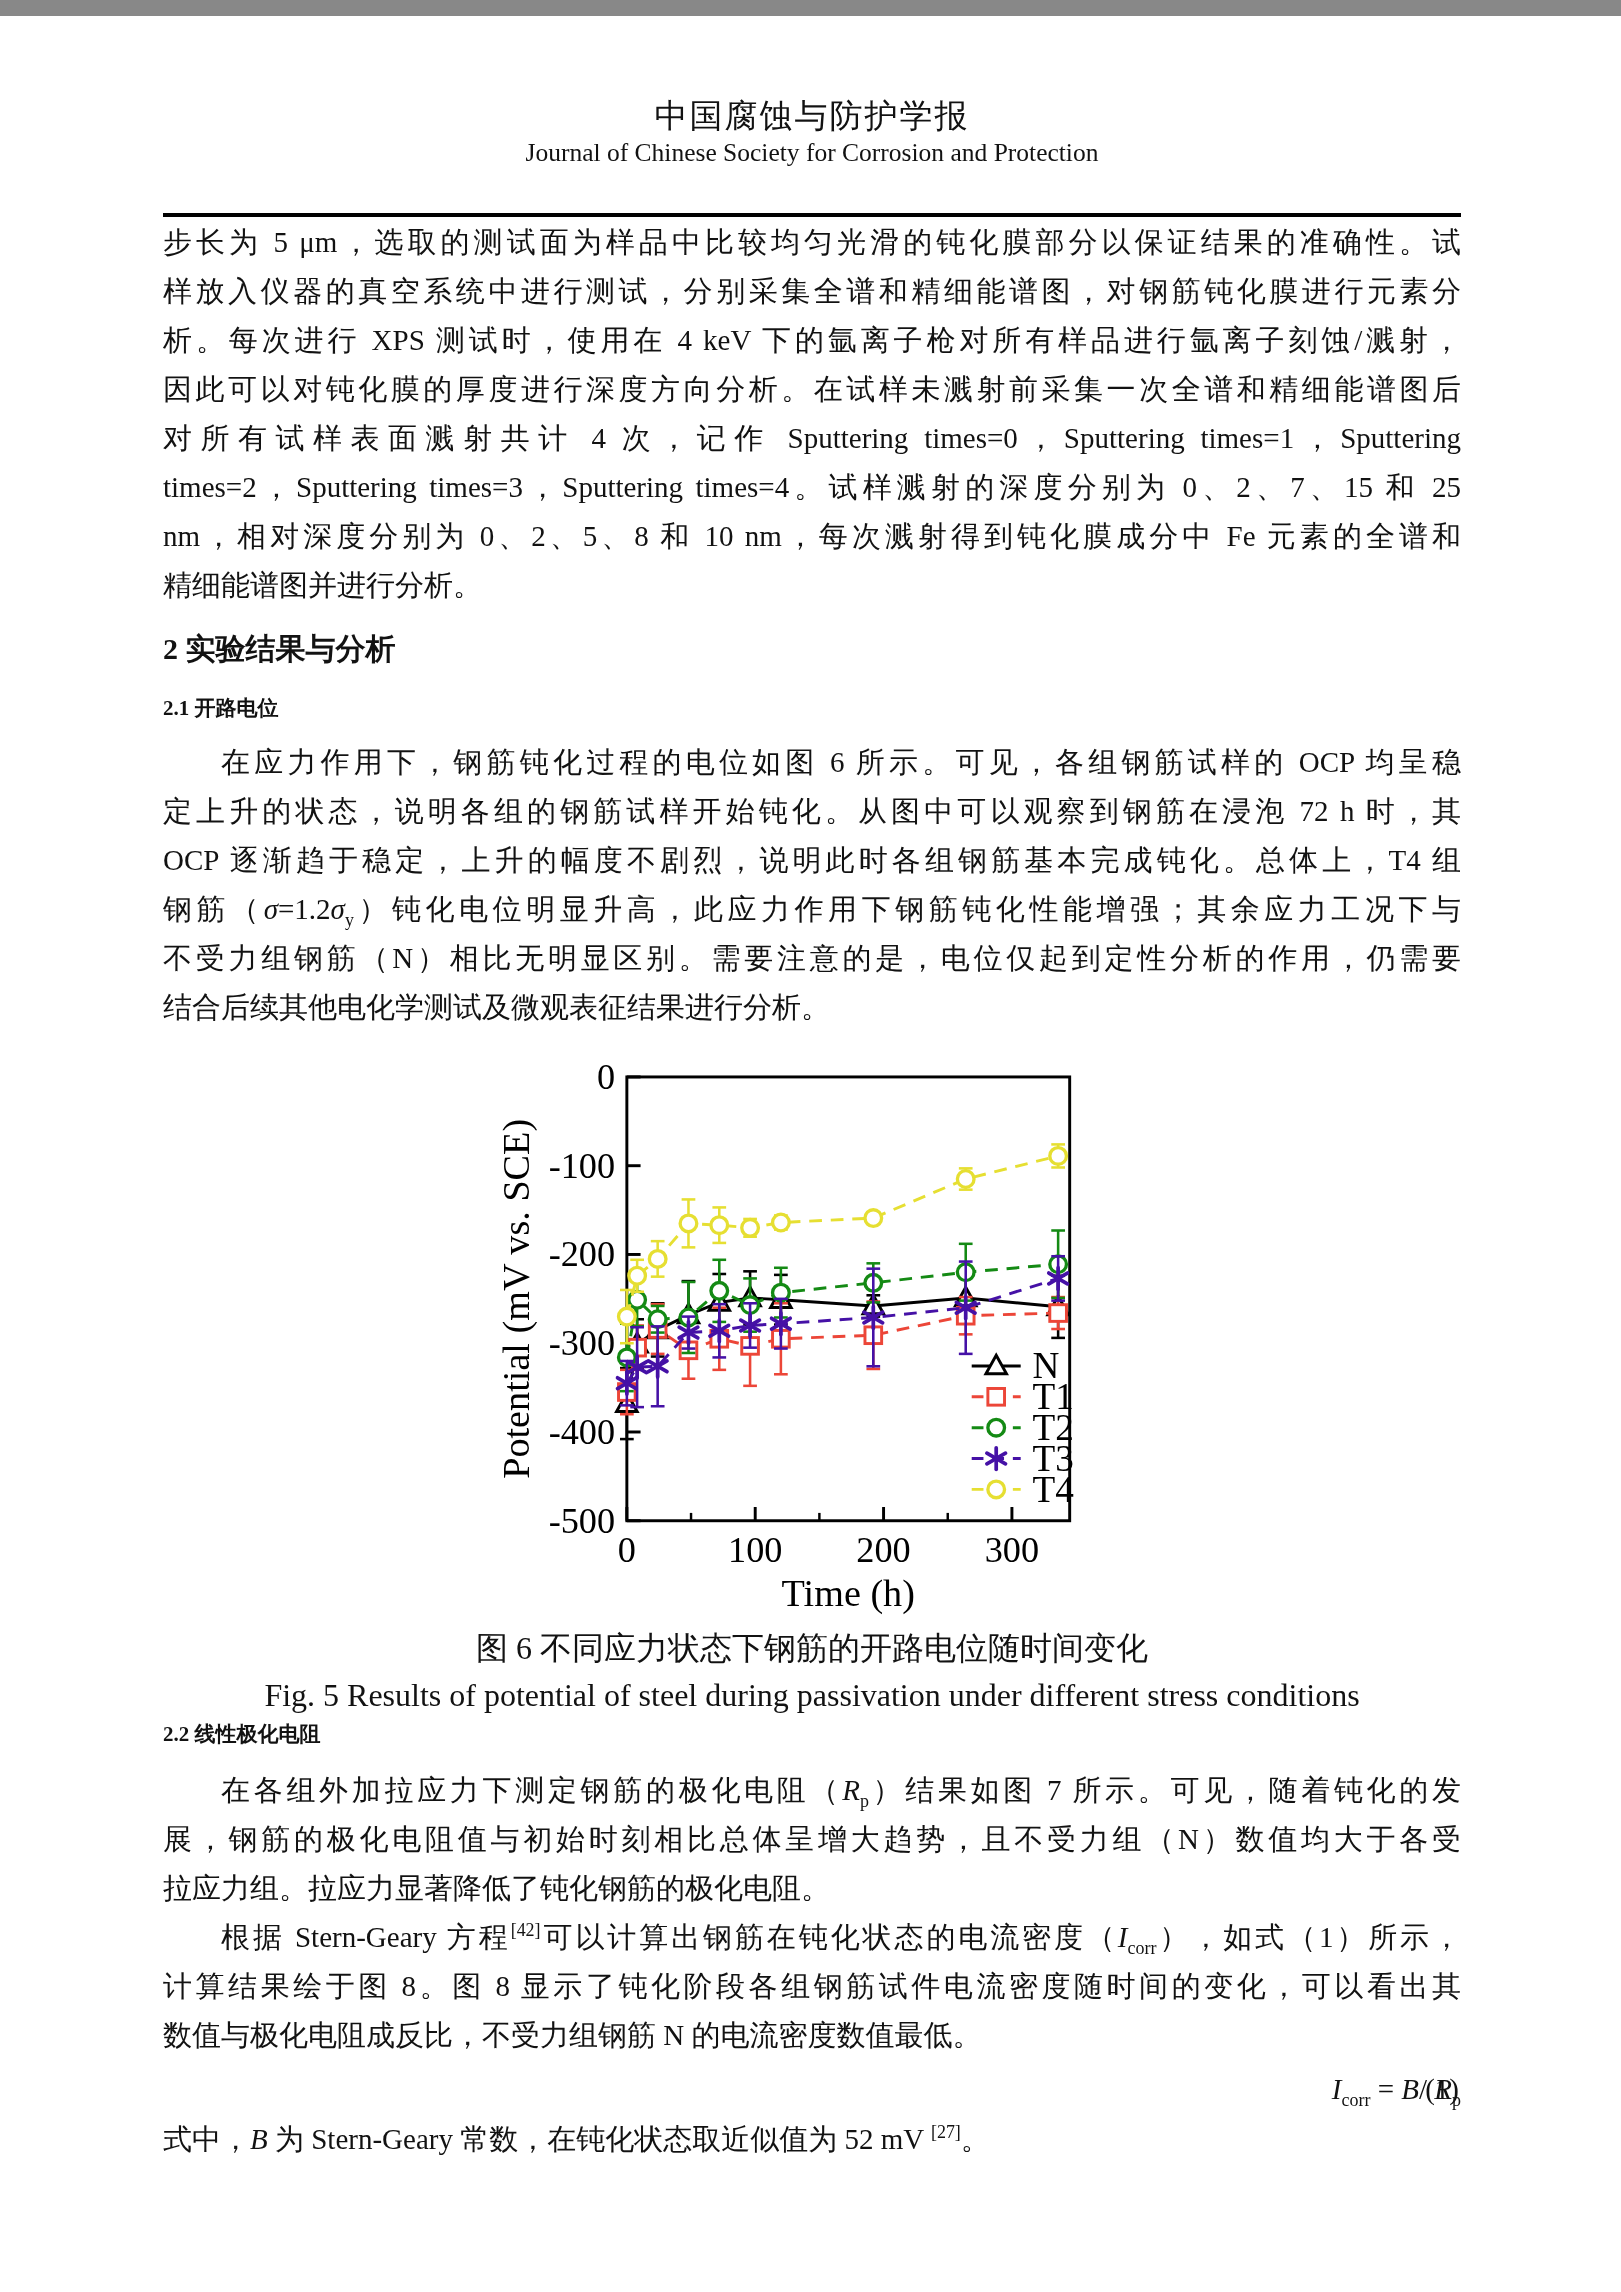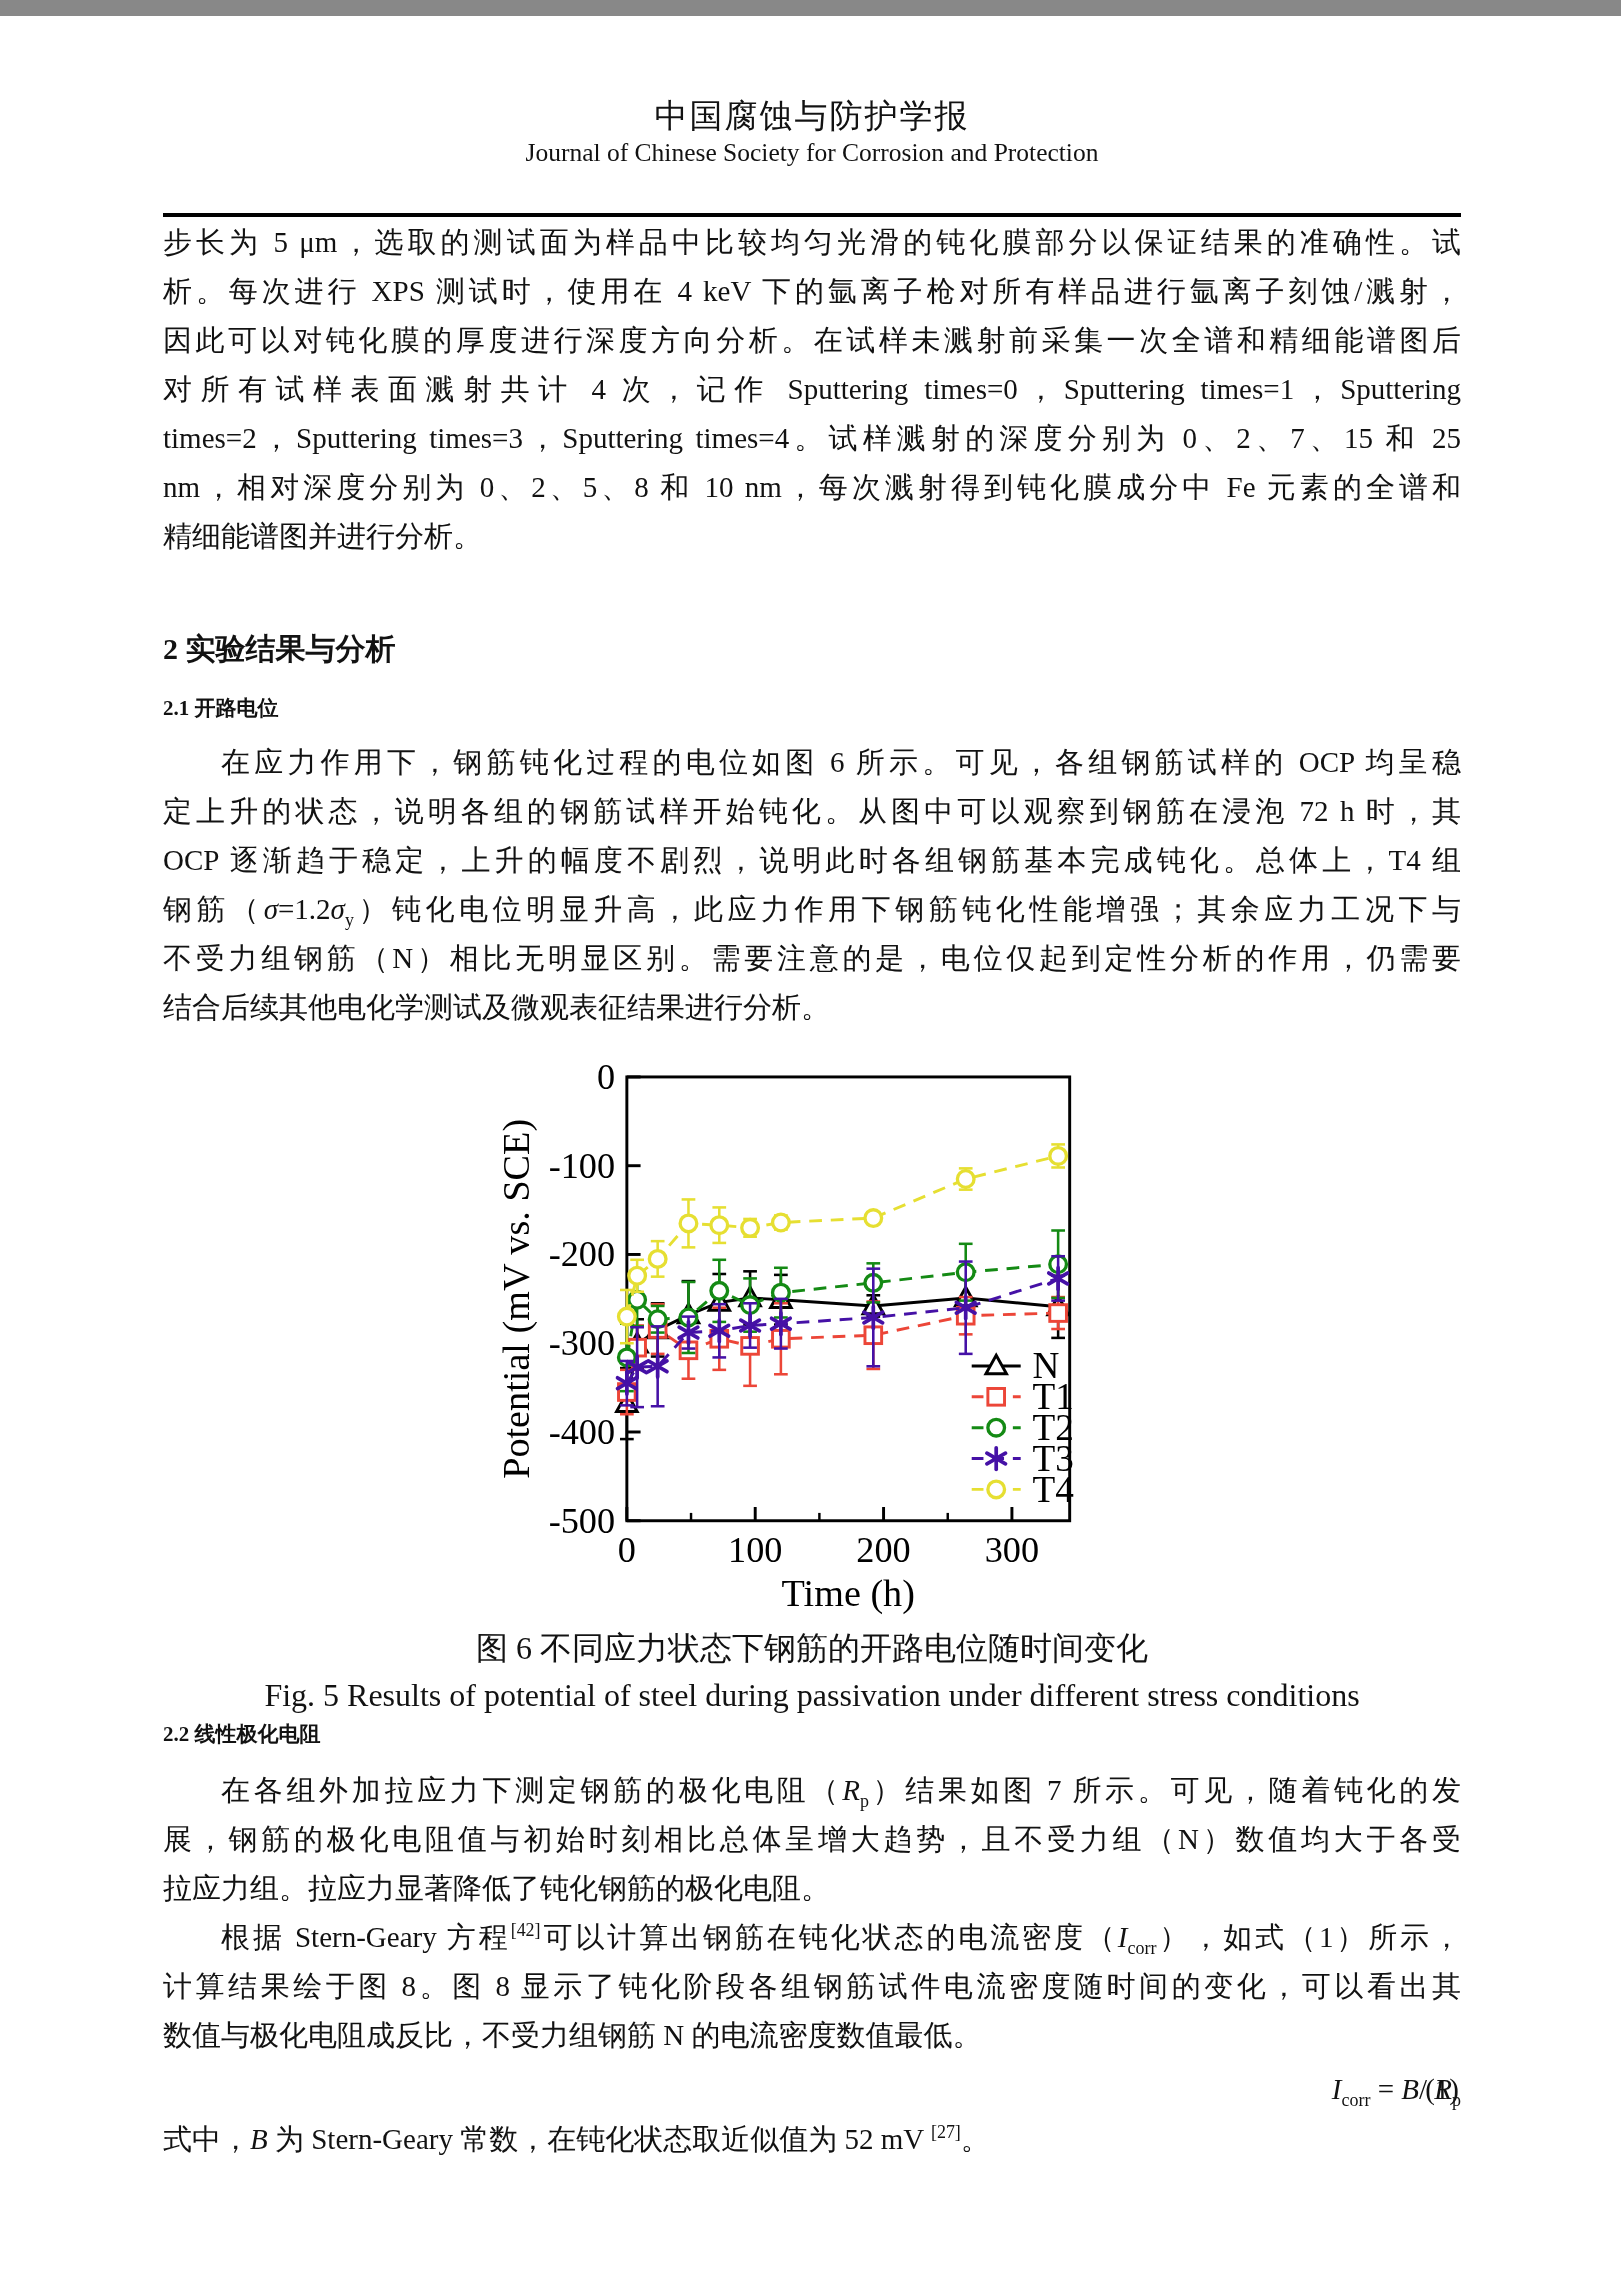--- a/index.html
+++ b/index.html
@@ -27,20 +27,21 @@
 <body>
 
 <div class="page">
 
   <div class="abs col center jtitle-zh">中国腐蚀与防护学报</div>
   <div class="abs col center jtitle-en">Journal of Chinese Society for Corrosion and Protection</div>
   <div class="abs col rule"></div>
 
   <div class="abs col" style="top:202px">
       <div class="tline jline">步长为 5 μm，选取的测试面为样品中比较均匀光滑的钝化膜部分以保证结果的准确性。试</div>
+      <div class="tline jline">样放入仪器的真空系统中进行测试，分别采集全谱和精细能谱图，对钢筋钝化膜进行元素分</div>
       <div class="tline jline">析。每次进行 XPS 测试时，使用在 4 keV 下的氩离子枪对所有样品进行氩离子刻蚀/溅射，</div>
       <div class="tline jline">因此可以对钝化膜的厚度进行深度方向分析。在试样未溅射前采集一次全谱和精细能谱图后</div>
       <div class="tline jline">对所有试样表面溅射共计 4 次，记作 Sputtering times=0，Sputtering times=1，Sputtering</div>
       <div class="tline jline">times=2，Sputtering times=3，Sputtering times=4。试样溅射的深度分别为 0、2、7、15 和 25</div>
       <div class="tline jline">nm，相对深度分别为 0、2、5、8 和 10 nm，每次溅射得到钝化膜成分中 Fe 元素的全谱和</div>
       <div class="tline">精细能谱图并进行分析。</div>
     </div>
 
   <div class="abs col h-sec" style="top:608px">2 实验结果与分析</div>
   <div class="abs col h-sub" style="top:668px">2.1 开路电位</div>

